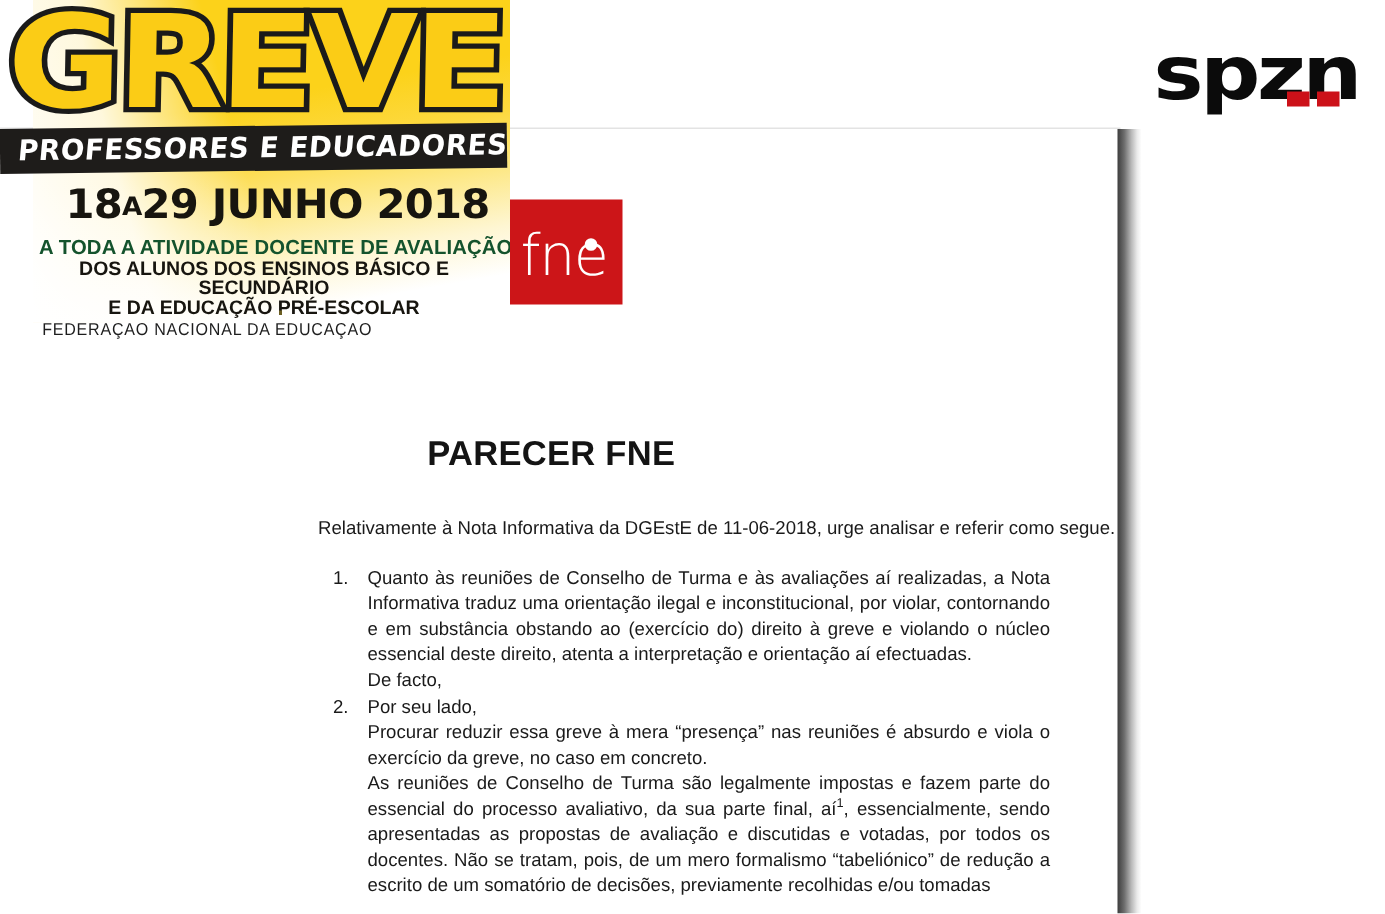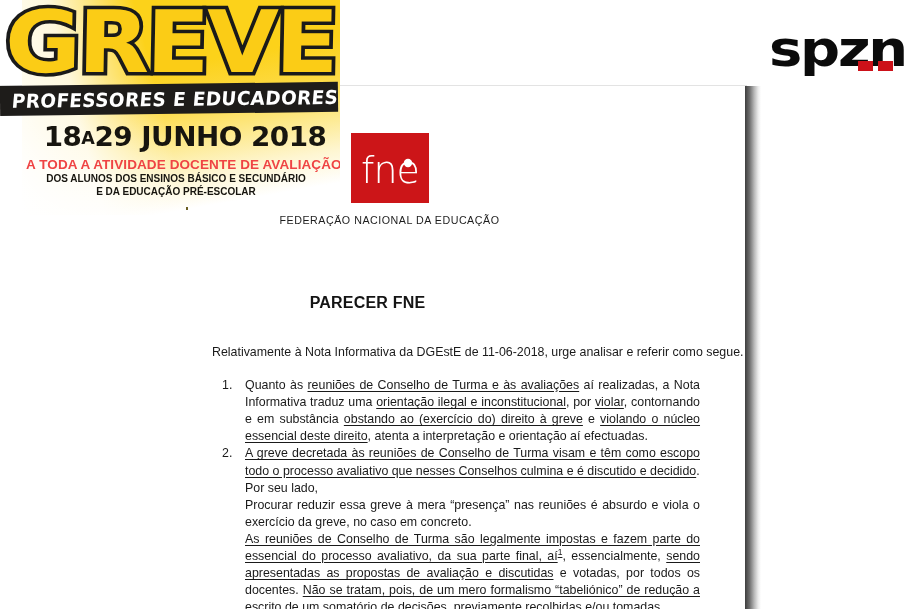--- a/index.html
+++ b/index.html
@@ -127,33 +127,33 @@
     position: absolute;
     left: 26px;
     top: 157px;
     width: 300px;
     text-align: center;
     font-family: "Liberation Sans", sans-serif;
     font-weight: bold;
     font-size: 13.5px;
     line-height: 16px;
     letter-spacing: 0.1px;
-    color: #ef4444;
+    color: #14532d;
     z-index: 7;
     white-space: nowrap;
   }
   #sub2 {
     position: absolute;
     left: 26px;
     top: 172px;
     width: 300px;
     text-align: center;
     font-family: "Liberation Sans", sans-serif;
     font-weight: bold;
-    font-size: 10px;
+    font-size: 13px;
     line-height: 13px;
     color: #17150f;
     z-index: 7;
   }
   #banner-dot {
     position: absolute;
     left: 186px;
     top: 207px;
     width: 2px;
     height: 3px;
@@ -211,24 +211,23 @@
     top: 86px;
     width: 16px;
     height: 523px;
     background: linear-gradient(to right, #3d3d3d 0%, #6d6d6d 28%, #b9b9b9 58%, #ebebeb 82%, #ffffff 100%);
     z-index: 11;
   }
 
   
   #fne-block {
     position: absolute;
-    left: 16px;
+    left: 2px;
     top: 47px;
     width: 747px;
-    text-align: center;
     z-index: 12;
   }
   #fne-mark {
     width: 78px;
     height: 70px;
     background: #cc1518;
     margin: 0 auto;
     position: relative;
   }
   #fne-mark svg { display: block; }
@@ -243,21 +242,21 @@
 
   
   #doc-title {
     position: absolute;
     left: 0;
     top: 205px;
     width: 735px;
     text-align: center;
     font-family: "Liberation Sans", sans-serif;
     font-weight: bold;
-    font-size: 16px;
+    font-size: 23px;
     line-height: 23px;
     letter-spacing: 0.2px;
     color: #141414;
     z-index: 12;
   }
 
   
   #doc-body {
     position: absolute;
     left: 212px;
@@ -296,21 +295,21 @@
     font-family: "Liberation Sans", sans-serif;
     font-size: 12.4px;
     line-height: 17.1px;
     color: #1a1a1a;
   }
   .para {
     margin: 0;
     text-align: justify;
   }
   .para.left { text-align: left; }
-  u, .u { text-decoration: underline; text-underline-offset: 1.5px; margin-top: 12px; }
+  u, .u { text-underline-offset: 1.5px; margin-top: 12px; }
   sup { font-size: 8.5px; vertical-align: super; line-height: 0; }
 </style>
 </head>
 <body>
 
 <div id="banner">
   <div id="banner-bg"></div>
 
   <div id="greve-wrap">
     <div id="greve-text">GREVE</div>
@@ -352,23 +351,23 @@
     <div id="fne-caption">FEDERAÇÃO NACIONAL DA EDUCAÇÃO</div>
   </div>
 
   <div id="doc-title">PARECER FNE</div>
 
   <div id="doc-body">
     <p id="intro-para">Relativamente à Nota Informativa da DGEstE de 11-06-2018, urge analisar e referir como segue.</p>
     <ol class="doc-list" id="doc-list">
         <li>
           <div class="para"><span>Quanto às </span><span class="u">reuniões de Conselho de Turma e às avaliações</span><span> aí realizadas, a Nota Informativa traduz uma </span><span class="u">orientação ilegal e inconstitucional</span><span>, por </span><span class="u">violar</span><span>, contornando e em substância </span><span class="u">obstando ao (exercício do) direito à greve</span><span> e </span><span class="u">violando o núcleo essencial deste direito</span><span>, atenta a interpretação e orientação aí efectuadas.</span></div>
+          <div class="para left"><span>De facto,</span></div>
         </li>
         <li>
-          <div class="para"><span class="u">A greve decretada às reuniões de Conselho de Turma visam e têm como escopo todo o processo avaliativo que nesses Conselhos culmina e é discutido e decidido</span><span>.</span></div>
           <div class="para left"><span>Por seu lado,</span></div>
           <div class="para"><span>Procurar reduzir essa greve à mera “presença” nas reuniões é absurdo e viola o exercício da greve, no caso em concreto.</span></div>
           <div class="para"><span class="u">As reuniões de Conselho de Turma são legalmente impostas e fazem parte do essencial do processo avaliativo, da sua parte final, aí</span><sup class="u">1</sup><span>, essencialmente, </span><span class="u">sendo apresentadas as propostas de avaliação e discutidas</span><span> e votadas, por todos os docentes. </span><span class="u">Não se tratam, pois, de um mero formalismo “tabeliónico” de redução a escrito de um somatório de decisões, previamente recolhidas e/ou tomadas</span></div>
         </li>
       </ol>
   </div>
 </div>
 <div id="doc-shadow"></div>
 
 </body></html>

